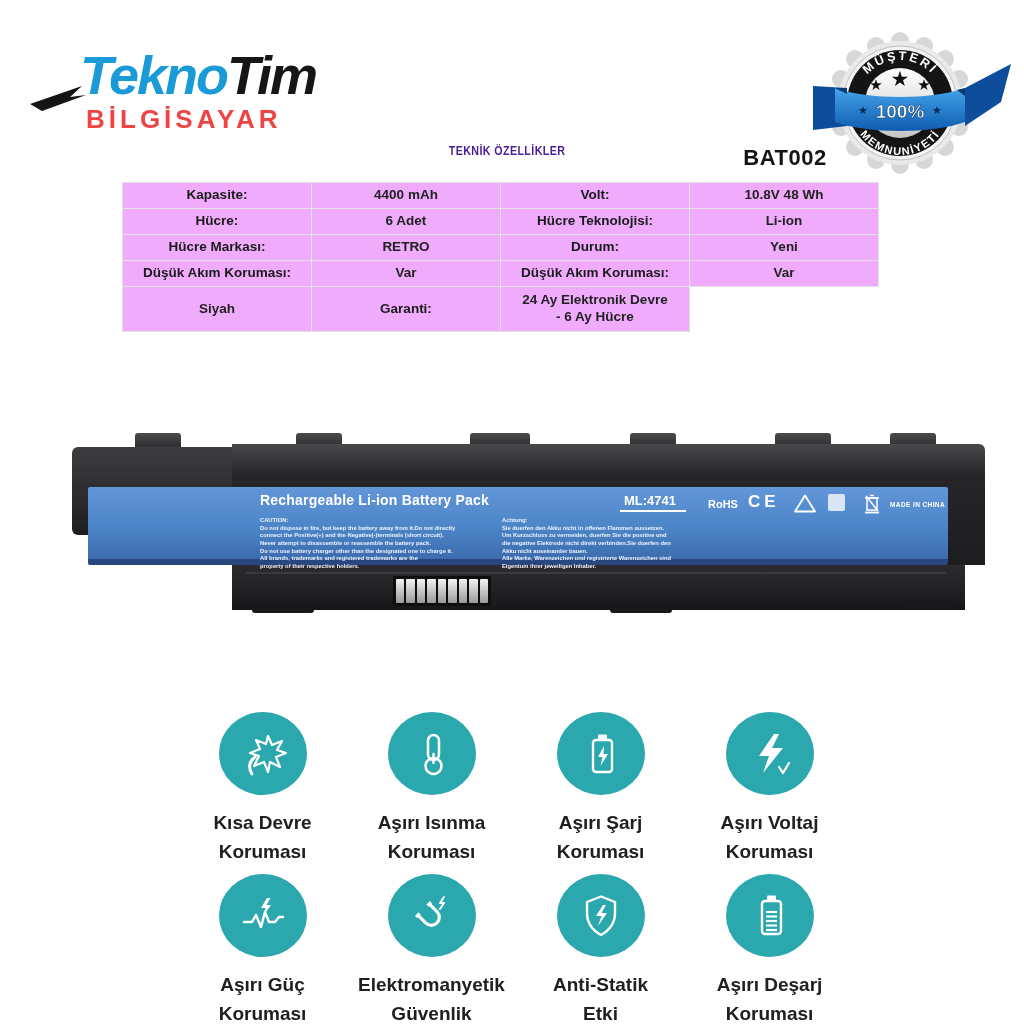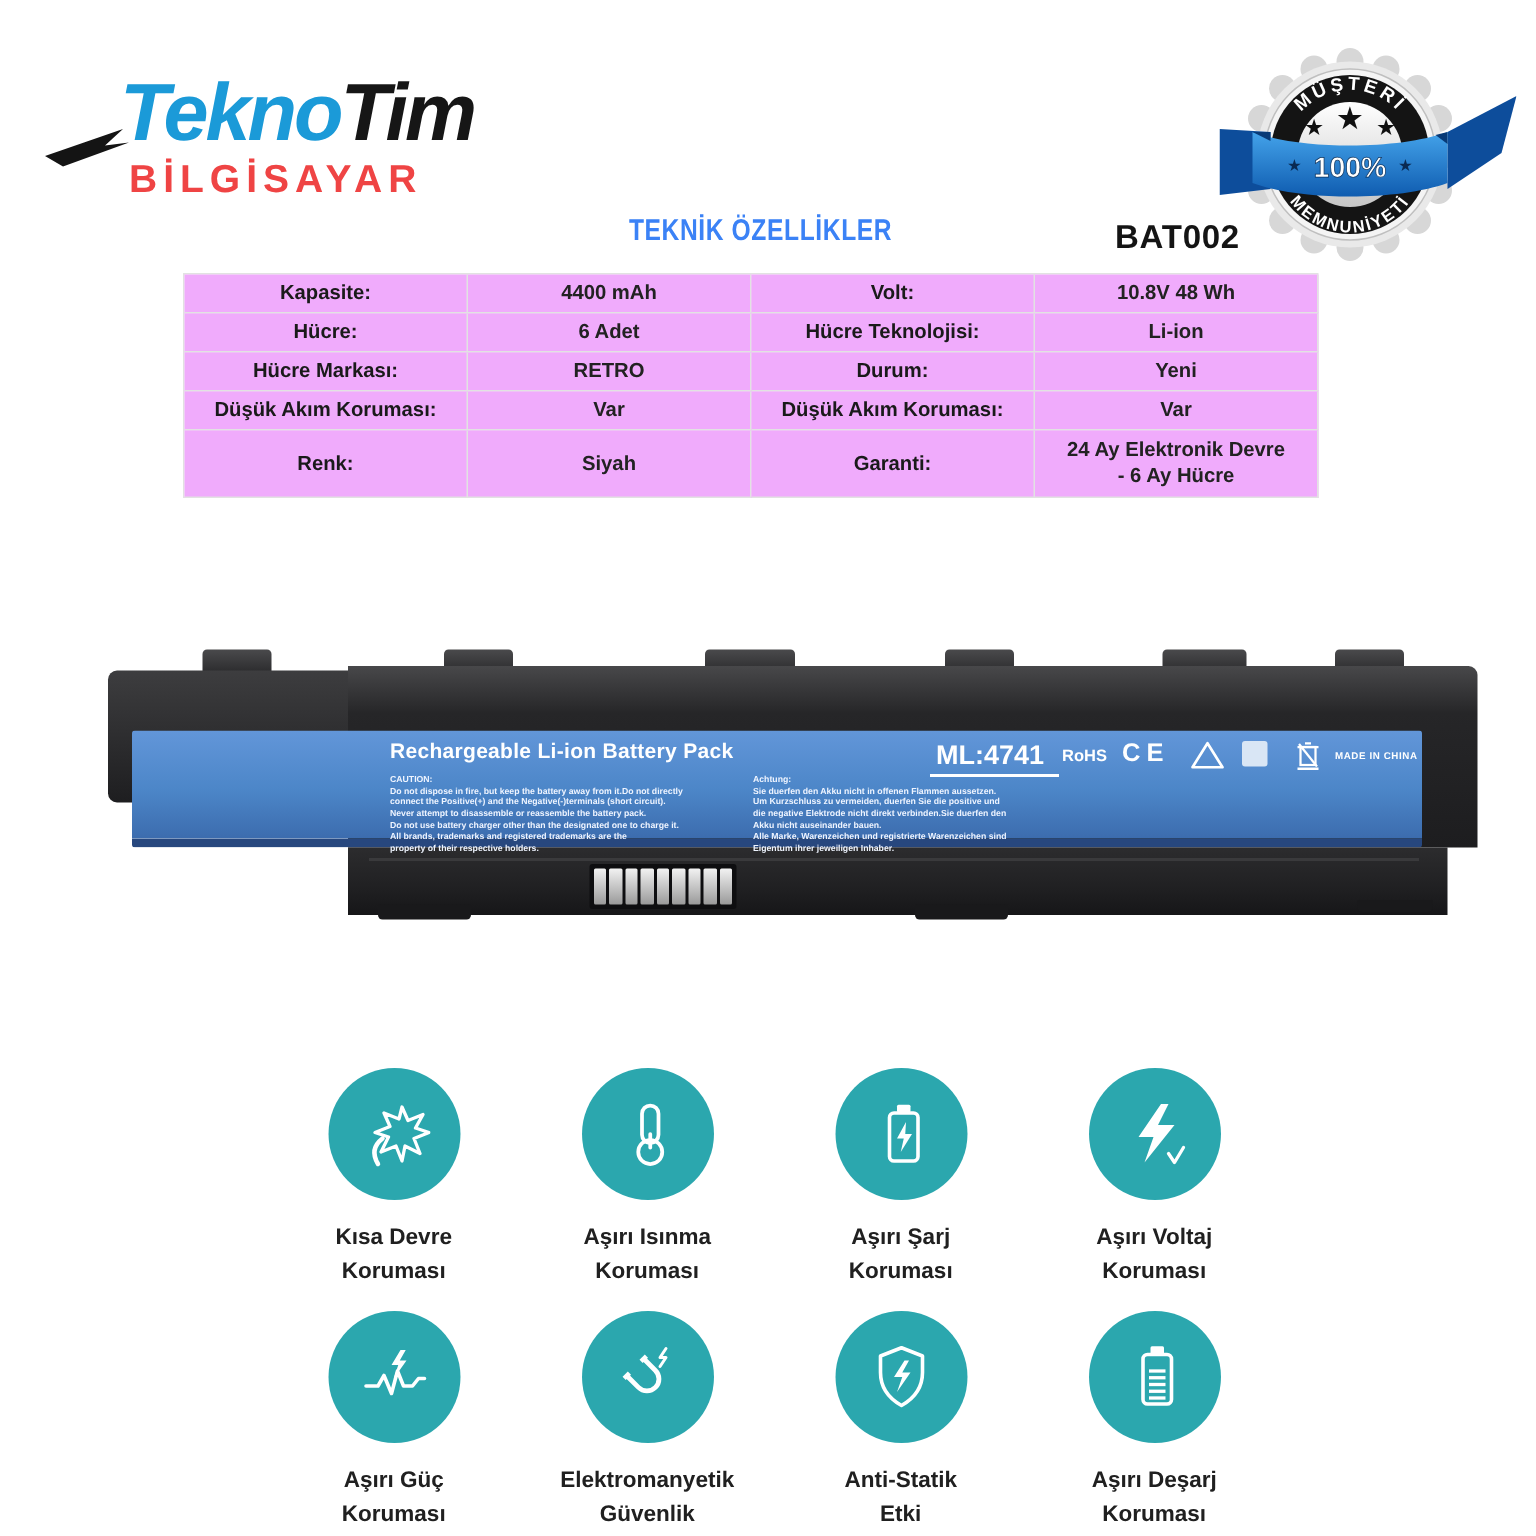--- a/index.html
+++ b/index.html
@@ -13,21 +13,21 @@
   .logo{left:28px;top:48px;width:360px;height:100px;}
   .logo-row{position:absolute;left:0;top:0;display:flex;align-items:flex-start;}
   .logo-swoosh{position:absolute;left:2px;top:36px;}
   .logo-word{font-style:italic;font-weight:800;font-size:54px;letter-spacing:-2px;line-height:1;}
   .logo-word .t1{color:#1b9ad8;}
   .logo-word .t2{color:#161616;}
   .logo-sub{position:absolute;left:58px;top:56px;width:260px;text-align:left;
     color:#ef4444;font-weight:800;font-size:26px;letter-spacing:4px;}
 
   
-  .tech-title{left:362px;top:143px;width:290px;text-align:center;font-weight:800;font-size:20px;color:#3b82f6;}
+  .tech-title{left:362px;top:143px;width:290px;text-align:center;font-weight:800;font-size:13px;color:#4c1d95;}
   .tech-title span{display:inline-block;transform:scaleX(0.82);letter-spacing:0.5px;}
   .model-title{left:690px;top:145px;width:190px;text-align:center;font-weight:800;font-size:22px;color:#141414;letter-spacing:0.5px;}
 
   
   .spec{left:122px;top:182px;width:756px;border-top:1px solid #e2e2e2;border-left:1px solid #e2e2e2;}
   .spec-row{display:grid;grid-template-columns:repeat(4,1fr);}
   .spec-cell{border-right:1px solid #e2e2e2;border-bottom:1px solid #e2e2e2;background:#f0abfc;
     display:flex;align-items:center;justify-content:center;text-align:center;
     font-size:13.5px;min-height:25px;padding:0 6px;white-space:pre-line;line-height:1.25;}
   .spec-cell.lab{font-weight:700;color:#1a1a1a;}
@@ -38,37 +38,37 @@
   .batt-clip{background:linear-gradient(180deg,#4a4a4c,#2c2c2e);height:15px;border-radius:3px 3px 0 0;}
   .batt-left{left:72px;top:447px;width:168px;height:88px;background:linear-gradient(180deg,#3d3d3f,#1e1e20);border-radius:6px 0 0 6px;}
   .batt-main{left:232px;top:444px;width:753px;height:121px;background:linear-gradient(180deg,#48484a 0,#262628 26%,#1d1d1f 100%);border-radius:0 6px 0 0;}
   .batt-lower{left:232px;top:565px;width:733px;height:45px;background:linear-gradient(180deg,#2c2c2e,#202022 60%,#161618);}
   .batt-seam{left:246px;top:572px;width:700px;height:2px;background:#3a3a3c;}
   .batt-foot{background:#19191b;height:10px;border-radius:0 0 3px 3px;}
   .batt-label{left:88px;top:487px;width:860px;height:72px;
     background:linear-gradient(180deg,#6296d9 0,#4c86c8 55%,#3c6cae 100%);
     border-bottom:6px solid #27477e;border-radius:2px;}
   .lbl-title{position:absolute;left:172px;top:5px;color:#fff;font-weight:700;font-size:14px;letter-spacing:0.2px;}
-  .lbl-model{position:absolute;left:532px;top:6px;color:#fff;font-weight:700;font-size:18px;border-bottom:2px solid #fff;padding:0 10px 2px 4px;}
+  .lbl-model{position:absolute;left:532px;top:6px;color:#fff;font-weight:700;font-size:13px;border-bottom:2px solid #fff;padding:0 10px 2px 4px;}
   .lbl-rohs{position:absolute;left:620px;top:11px;color:#fff;font-weight:700;font-size:11px;}
   .lbl-ce{position:absolute;left:660px;top:5px;color:#fff;font-weight:700;font-size:17px;letter-spacing:4px;}
   .lbl-square{position:absolute;left:740px;top:7px;width:17px;height:17px;background:#d9e6f5;border-radius:2px;}
   .lbl-made{position:absolute;left:802px;top:14px;color:#fff;font-weight:700;font-size:6.5px;letter-spacing:0.4px;}
   .lbl-caution{position:absolute;top:30px;color:#eef4ff;font-weight:700;font-size:5.8px;line-height:1.32;white-space:pre-line;}
   .lbl-caution.en{left:172px;width:250px;}
   .lbl-caution.de{left:414px;width:260px;}
   .pin-block{left:393px;top:576px;width:98px;height:30px;background:#0e0e10;border-radius:2px;
     display:flex;gap:2px;padding:3px 3px;box-sizing:border-box;}
   .pin{flex:1;background:linear-gradient(180deg,#f2f2f2,#9a9a9a);border-radius:1px;}
 
   
   .features{left:178px;top:704px;width:676px;display:grid;grid-template-columns:repeat(4,169px);grid-auto-rows:162px;}
   .feature{display:flex;flex-direction:column;align-items:center;padding-top:8px;}
   .fcircle{width:88px;height:88px;border-radius:50%;background:#2ba7ae;display:flex;align-items:center;justify-content:center;}
-  .flabel{margin-top:14px;text-align:center;font-weight:700;font-size:15px;line-height:1.5;color:#202020;white-space:pre-line;}
+  .flabel{margin-top:14px;text-align:center;font-weight:700;font-size:19px;line-height:1.5;color:#202020;white-space:pre-line;}
 
   
   .badge-svg text, .badge-svg textPath{font-family:"Liberation Sans","DejaVu Sans",sans-serif;}
   .star-glyph{font-family:"DejaVu Sans",sans-serif;}
 </style>
 </head>
 <body>
 
 <div class="abs logo">
   <svg class="logo-swoosh" width="64" height="30" viewBox="0 0 64 30">
@@ -166,21 +166,20 @@
     <div class="spec-cell lab">Durum:</div>
     <div class="spec-cell val">Yeni</div>
   </div>
   <div class="spec-row">
     <div class="spec-cell lab">Düşük Akım Koruması:</div>
     <div class="spec-cell val">Var</div>
     <div class="spec-cell lab">Düşük Akım Koruması:</div>
     <div class="spec-cell val">Var</div>
   </div>
   <div class="spec-row tall">
-    <div class="spec-cell lab">Renk:</div>
     <div class="spec-cell val">Siyah</div>
     <div class="spec-cell lab">Garanti:</div>
     <div class="spec-cell val">24 Ay Elektronik Devre
 - 6 Ay Hücre</div>
   </div>
 </div>
 
 <div>
 
   <div class="abs batt-clip" style="left:135px;top:433px;width:46px;"></div>

